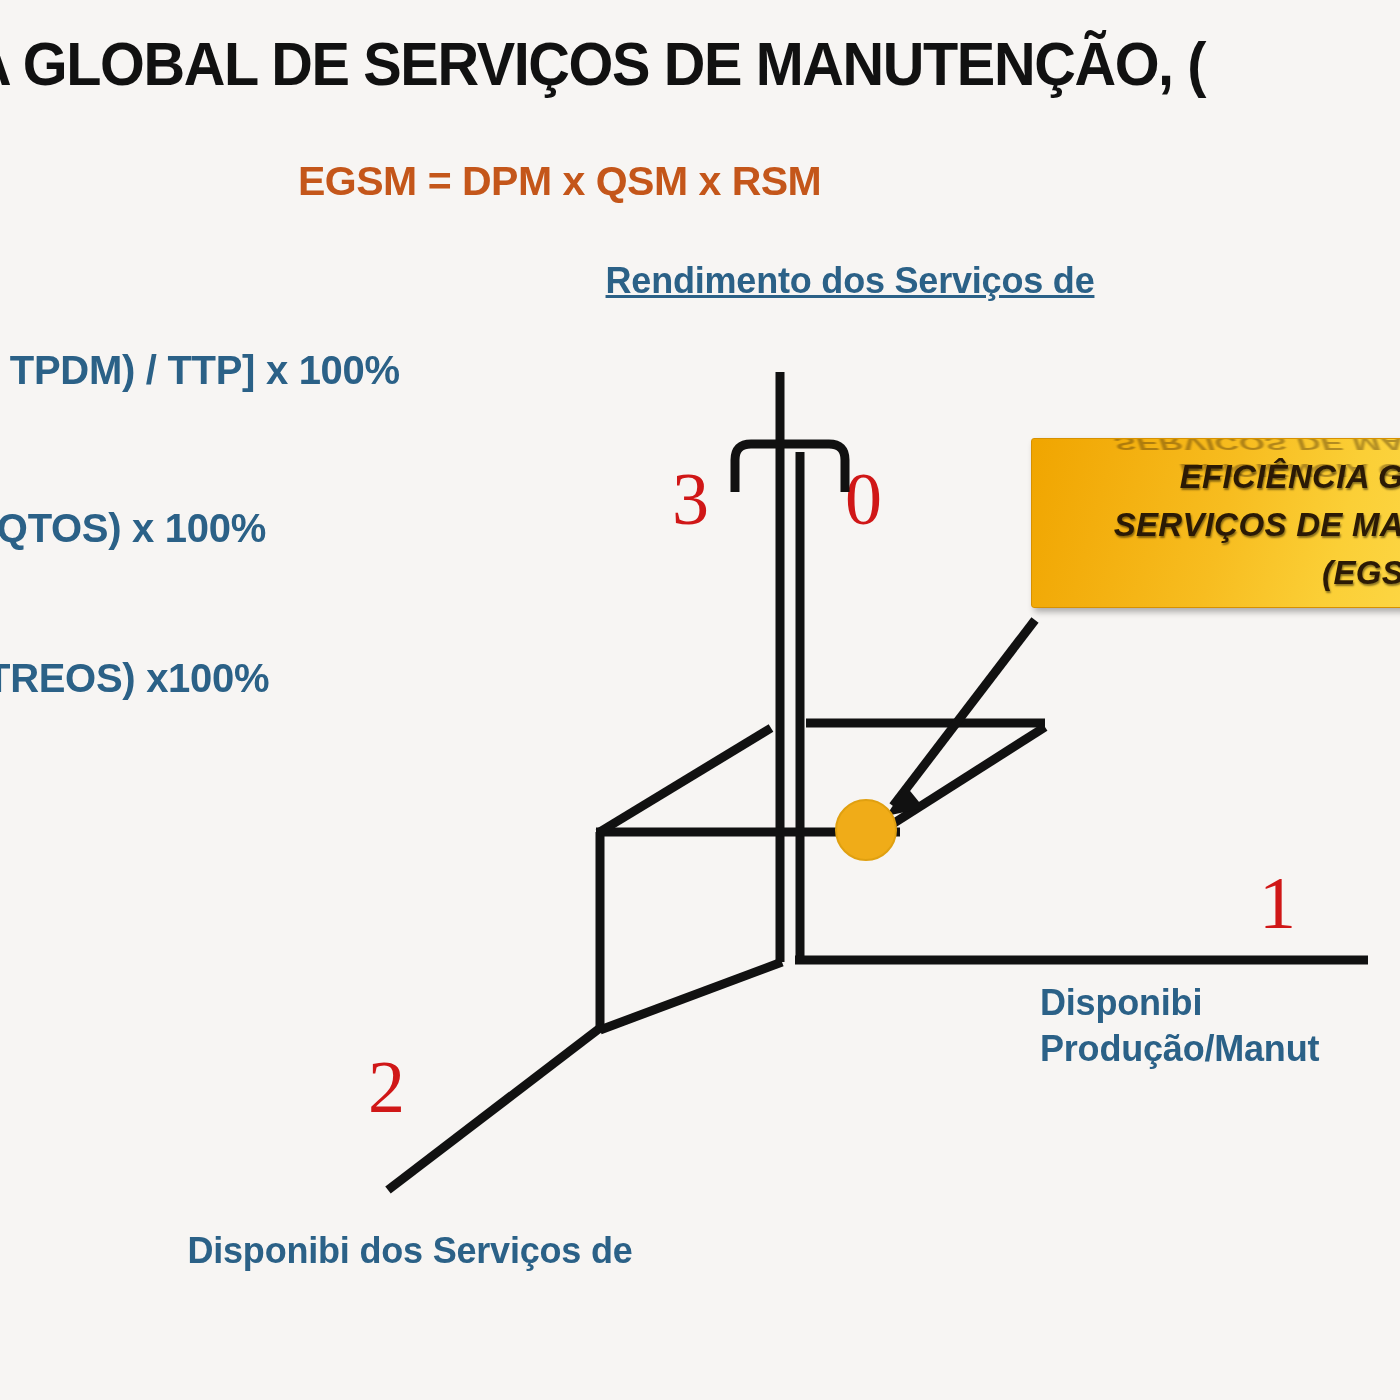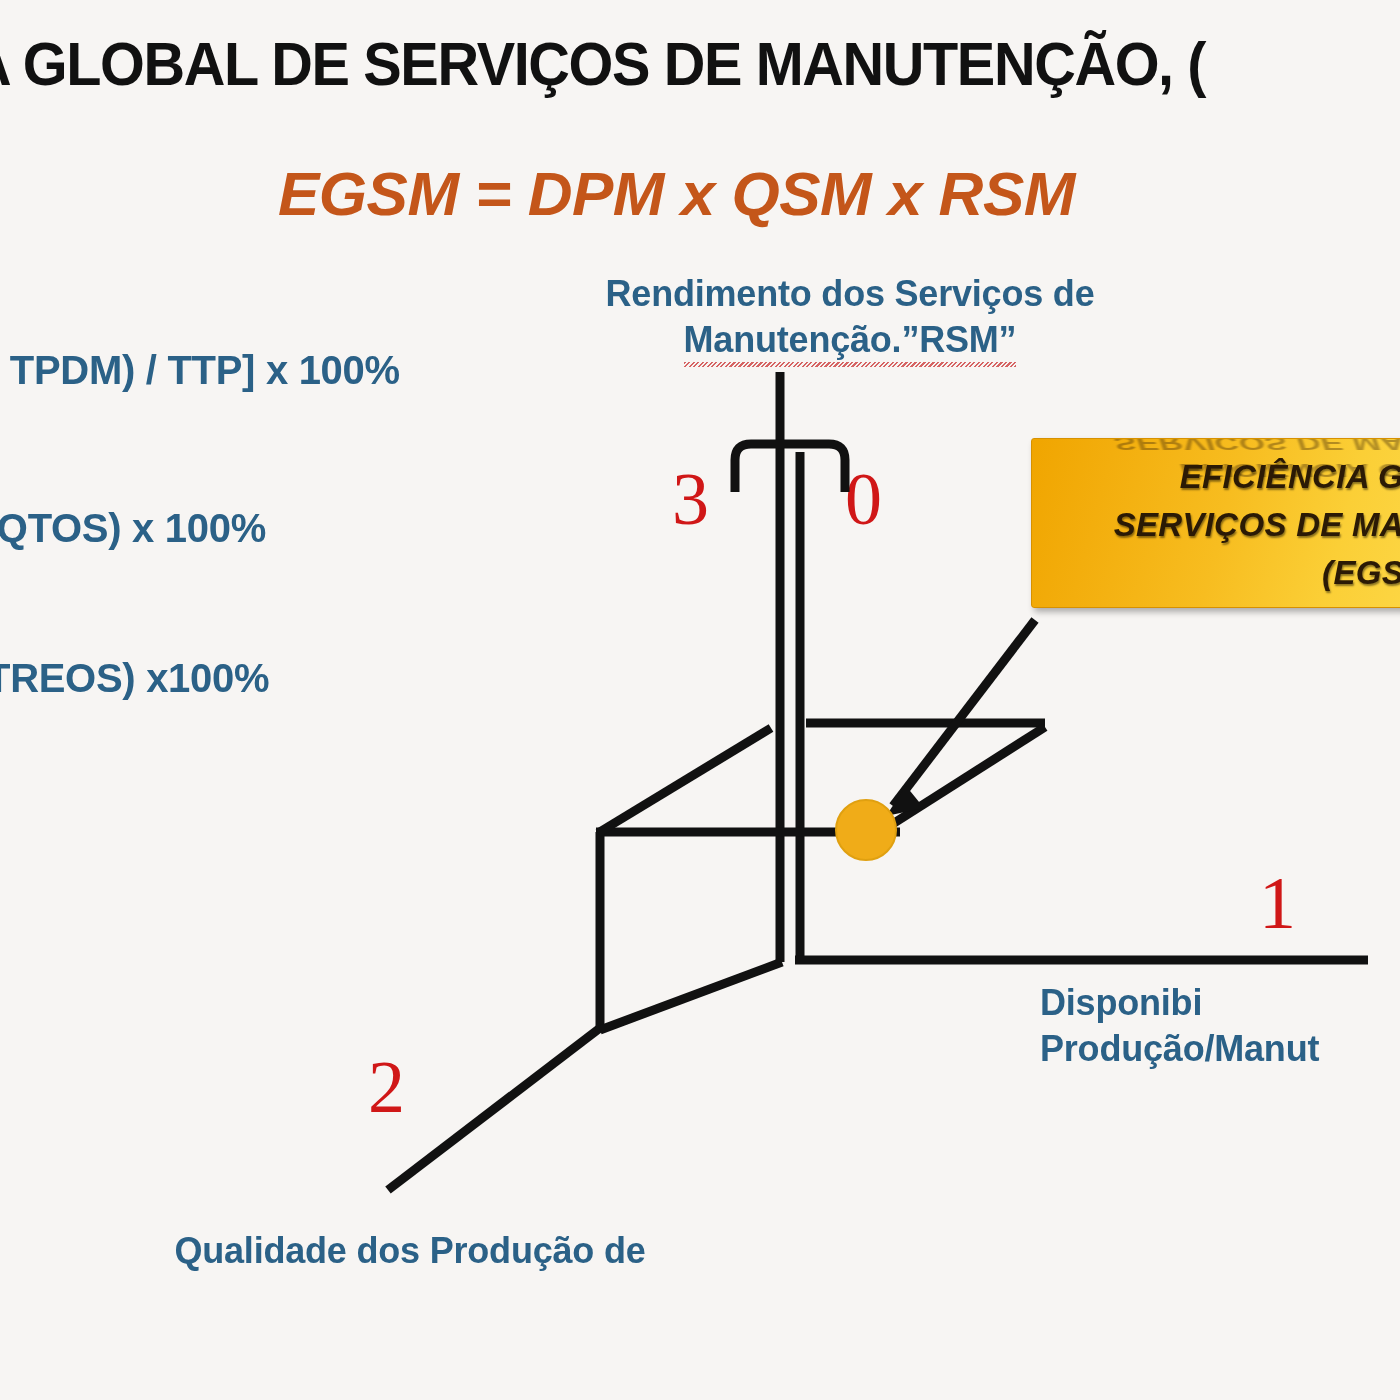--- a/index.html
+++ b/index.html
@@ -28,28 +28,27 @@
     font-size: 62px;
     letter-spacing: -1.5px;
     color: #111111;
     transform: scaleX(0.93);
     transform-origin: left top;
   }
 
   
   #formula-main {
     position: absolute;
-    left: 278px;
+    left: 298px;
     top: 158px;
     font-weight: bold;
-    font-size: 62px;
+    font-size: 41px;
     letter-spacing: -0.5px;
     color: #c4561a;
     white-space: nowrap;
-    font-style: italic;
   }
 
   
   .left-formula {
     position: absolute;
     font-weight: bold;
     font-size: 40px;
     color: #2b6187;
     white-space: nowrap;
     letter-spacing: -0.3px;
@@ -62,23 +61,24 @@
   .axis-label {
     position: absolute;
     font-weight: bold;
     font-size: 36px;
     color: #2b6187;
     line-height: 1.28;
     letter-spacing: -0.2px;
   }
   #label-rsm {
     left: 550px;
-    top: 271px;
+    top: 258px;
     width: 600px;
     text-align: center;
+    text-decoration: underline;
   }
   #label-qsm {
     left: 90px;
     top: 1228px;
     width: 640px;
     text-align: center;
   }
   #label-dpm {
     left: 1040px;
     top: 980px;
@@ -183,27 +183,24 @@
   <div id="title">A GLOBAL DE SERVIÇOS DE MANUTENÇÃO, (</div>
 
   <div id="formula-main">EGSM = DPM x QSM x RSM</div>
 
   <div class="left-formula" id="lf0">- TPDM) / TTP] x 100%</div>
   <div class="left-formula" id="lf1">/QTOS) x 100%</div>
   <div class="left-formula" id="lf2">TREOS) x100%</div>
 
   <div class="axis-label" id="label-rsm">
     <div>Rendimento dos Serviços de</div>
-    <div>
-      <span class="squig">Manutenção.”RSM”</span>
-    </div>
   </div>
 
   <div class="axis-label" id="label-qsm">
-    <div>Qualidade dos Produção de</div>
+    <div>Disponibi dos Serviços de</div>
   </div>
 
   <div class="axis-label" id="label-dpm">
     <div>Disponibi</div>
     <div>Produção/Manut</div>
   </div>
 
   <div class="axis-num" id="num3">3</div>
   <div class="axis-num" id="num0">0</div>
   <div class="axis-num" id="num1">1</div>

